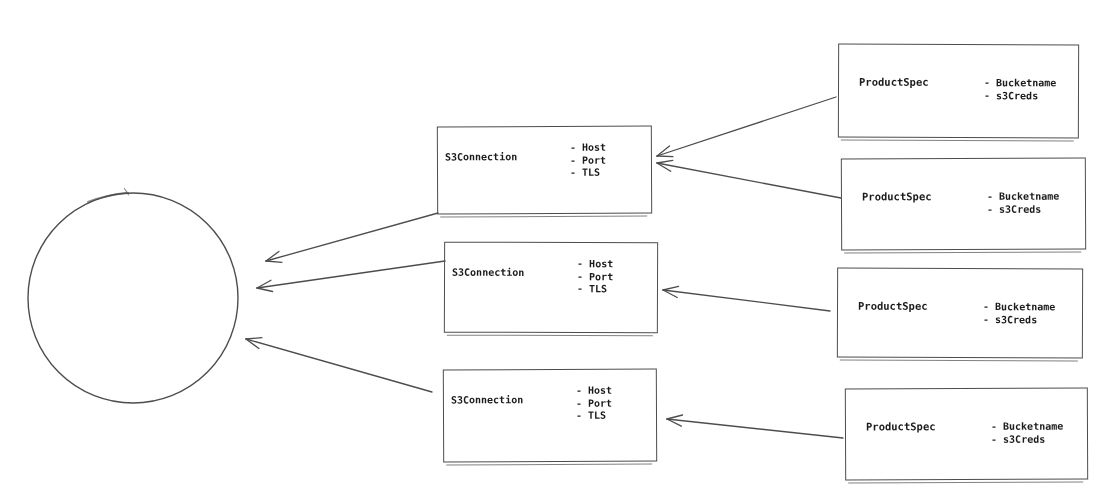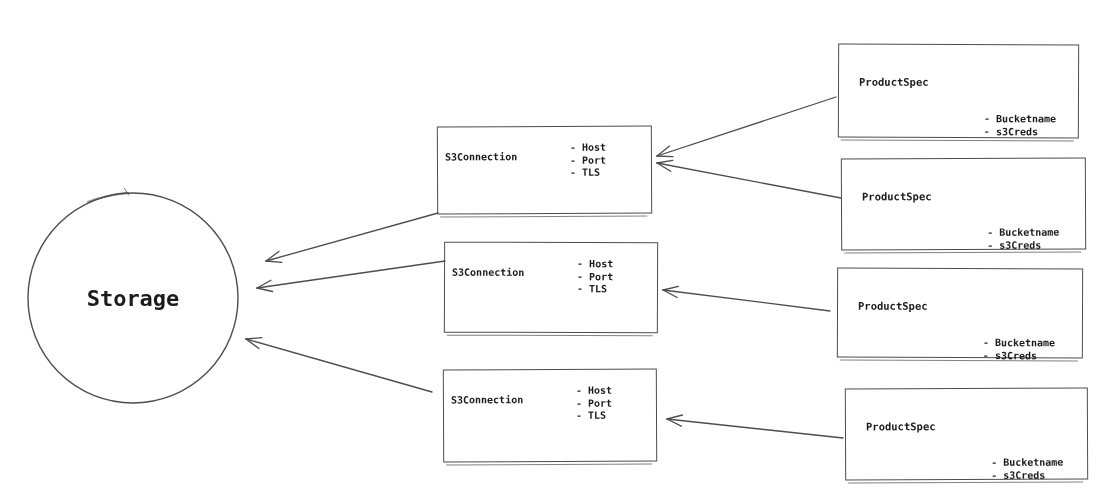--- a/index.html
+++ b/index.html
@@ -56,21 +56,21 @@
   .ps  .box-title{left:20px;top:23px;font-size:10.5px;margin-top:8px;}
   .attrs{
     position:absolute;
     font-size:10px;
     font-weight:700;
     line-height:12.6px;
     color:var(--text);
     white-space:nowrap;
   }
   .s3c .attrs{left:132px;top:15px;}
-  .ps  .attrs{left:145px;top:32px;margin-top:36px;}
+  .ps  .attrs{left:145px;top:32px;}
   .storage-label{
     position:absolute;
     left:28px;top:193px;
     width:210px;height:210px;
     display:flex;align-items:center;justify-content:center;
     font-size:22px;font-weight:700;
     color:var(--text);
   }
 </style>
 </head>
@@ -103,21 +103,20 @@
         <line x1="667" y1="419" x2="682.5" y2="415.0"></line>
         <line x1="266" y1="261" x2="281.9" y2="262.4"></line>
         <line x1="266" y1="261" x2="278.9" y2="251.5"></line>
         <line x1="257" y1="288" x2="272.6" y2="291.5"></line>
         <line x1="257" y1="288" x2="271.0" y2="280.3"></line>
         <line x1="246" y1="339" x2="258.9" y2="348.5"></line>
         <line x1="246" y1="339" x2="261.9" y2="337.7"></line>
       </g>
   </svg>
 
-  <div class="storage-label">Storage</div>
 
   <div class="node-box s3c tilt-a" style="left:437px;top:126px;width:215px;height:88px;">
     <div class="box-title">S3Connection</div>
     <div class="attrs">
       <div>- Host</div>
       <div>- Port</div>
       <div>- TLS</div>
     </div>
   </div>
 

